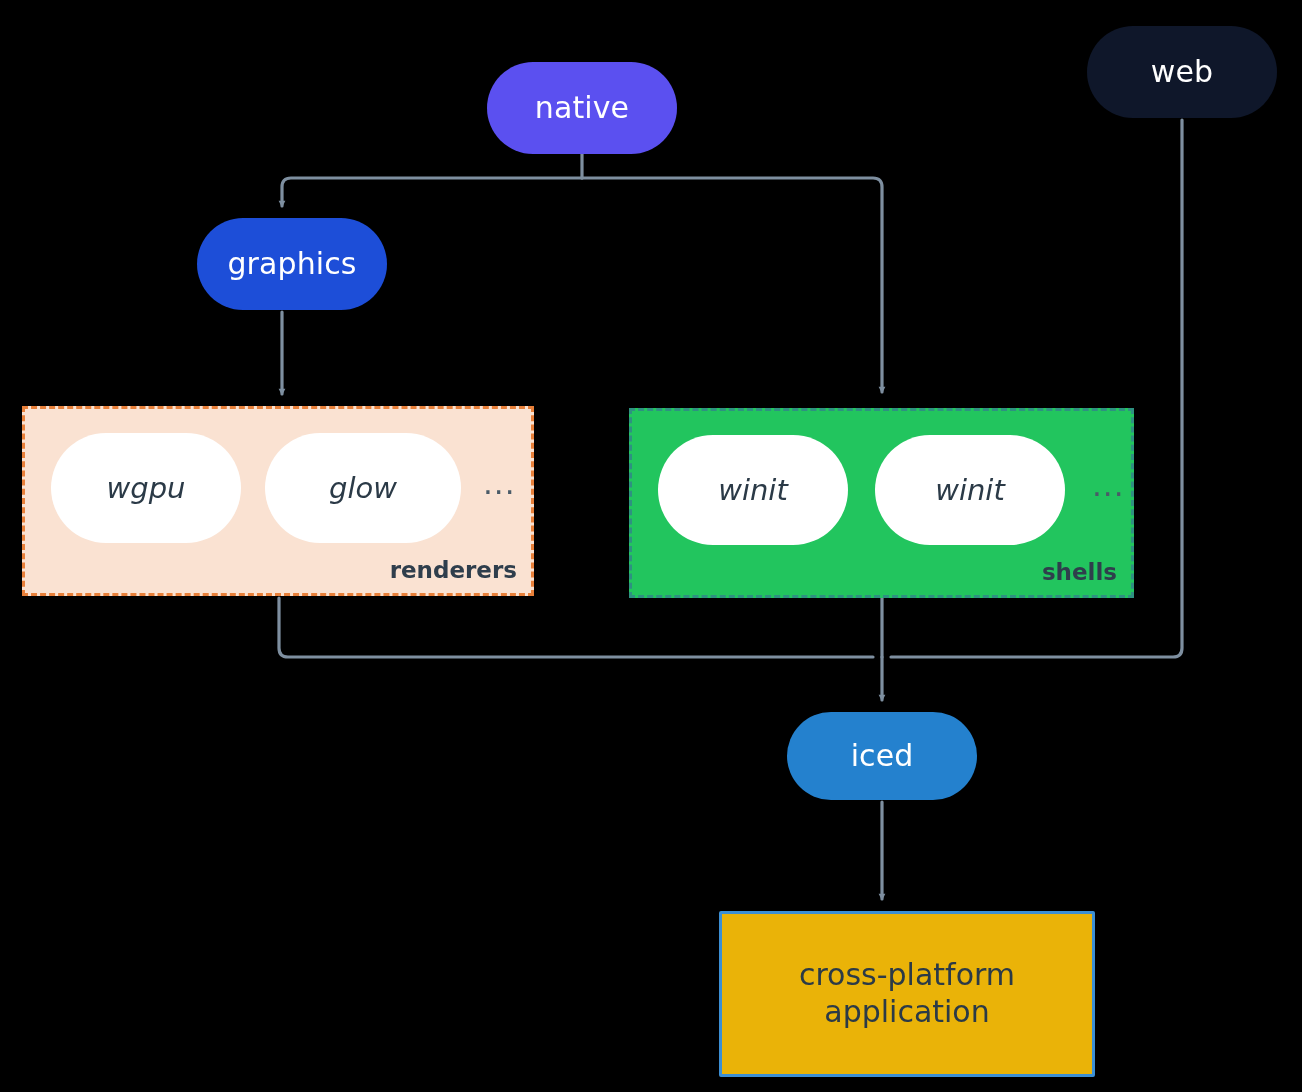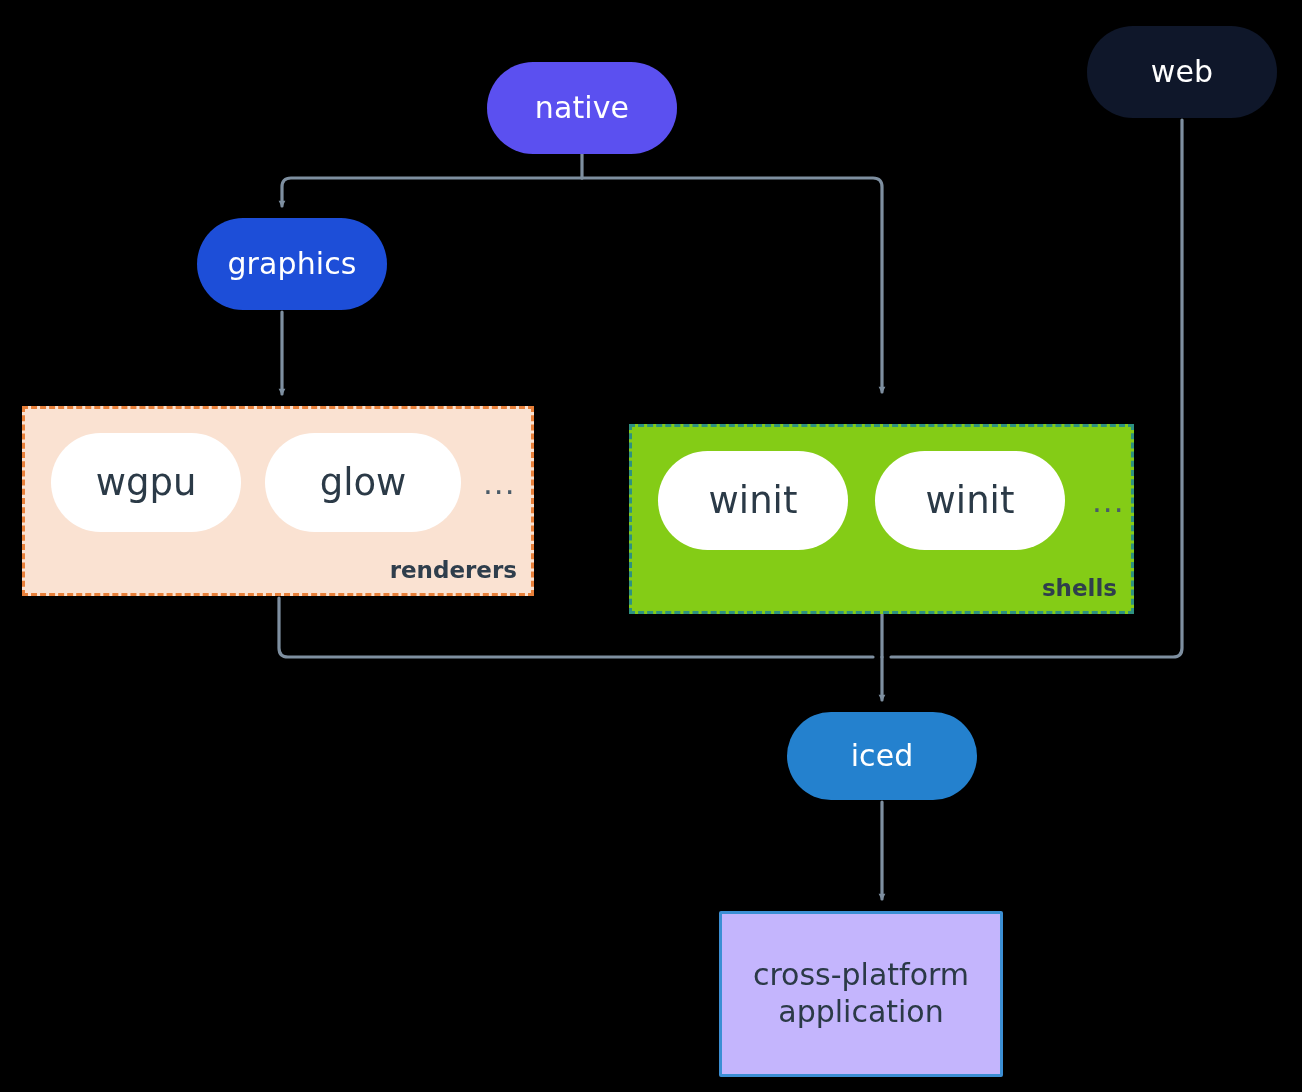--- a/index.html
+++ b/index.html
@@ -50,22 +50,22 @@
     box-sizing: border-box;
     border-style: dashed;
     border-width: 3px;
   }
   .group-renderers {
     left: 22px; top: 406px; width: 512px; height: 190px;
     background: #FAE2D2;
     border-color: #E8803A;
   }
   .group-shells {
-    left: 629px; top: 424px; width: 505px; height: 190px;
-    background: #84cc16;
+    left: 629px; top: 408px; width: 505px; height: 190px;
+    background: #22c55e;
     border-color: #2E9181;
   }
   .group-label {
     position: absolute;
     right: 14px;
     bottom: 10px;
     font-size: 23px;
     color: #2F3E4C;
     white-space: nowrap;
     font-weight: bold;
@@ -73,42 +73,43 @@
   
   .pill {
     position: absolute;
     box-sizing: border-box;
     display: flex;
     align-items: center;
     justify-content: center;
     background: #ffffff;
     border-radius: 999px;
     color: #2B3A47;
-    font-size: 37px;
-    height: 99px;
+    font-size: 29px;
+    height: 110px;
     top: 24px;
+    font-style: italic;
   }
   .pill-wgpu   { left: 26px;  width: 190px; }
   .pill-glow   { left: 240px; width: 196px; }
   .pill-winit  { left: 26px;  width: 190px; }
   .pill-glutin { left: 243px; width: 190px; }
   .ellipsis {
     position: absolute;
     top: 56px;
     font-size: 31px;
     color: #4A5B68;
     letter-spacing: 1px;
   }
   .ellipsis-renderers { left: 458px; }
   .ellipsis-shells    { left: 460px; }
 
   
   .node-rect {
-    left: 719px; top: 911px; width: 284px; height: 166px;
-    background: #c4b5fd;
+    left: 719px; top: 911px; width: 376px; height: 166px;
+    background: #eab308;
     border: 3px solid #3C8FD4;
     border-radius: 2px;
     color: #2B3A47;
     font-size: 30px;
     flex-direction: column;
   }
   .node-rect .line2 { margin-top: 0; }
 </style>
 </head>
 <body>

